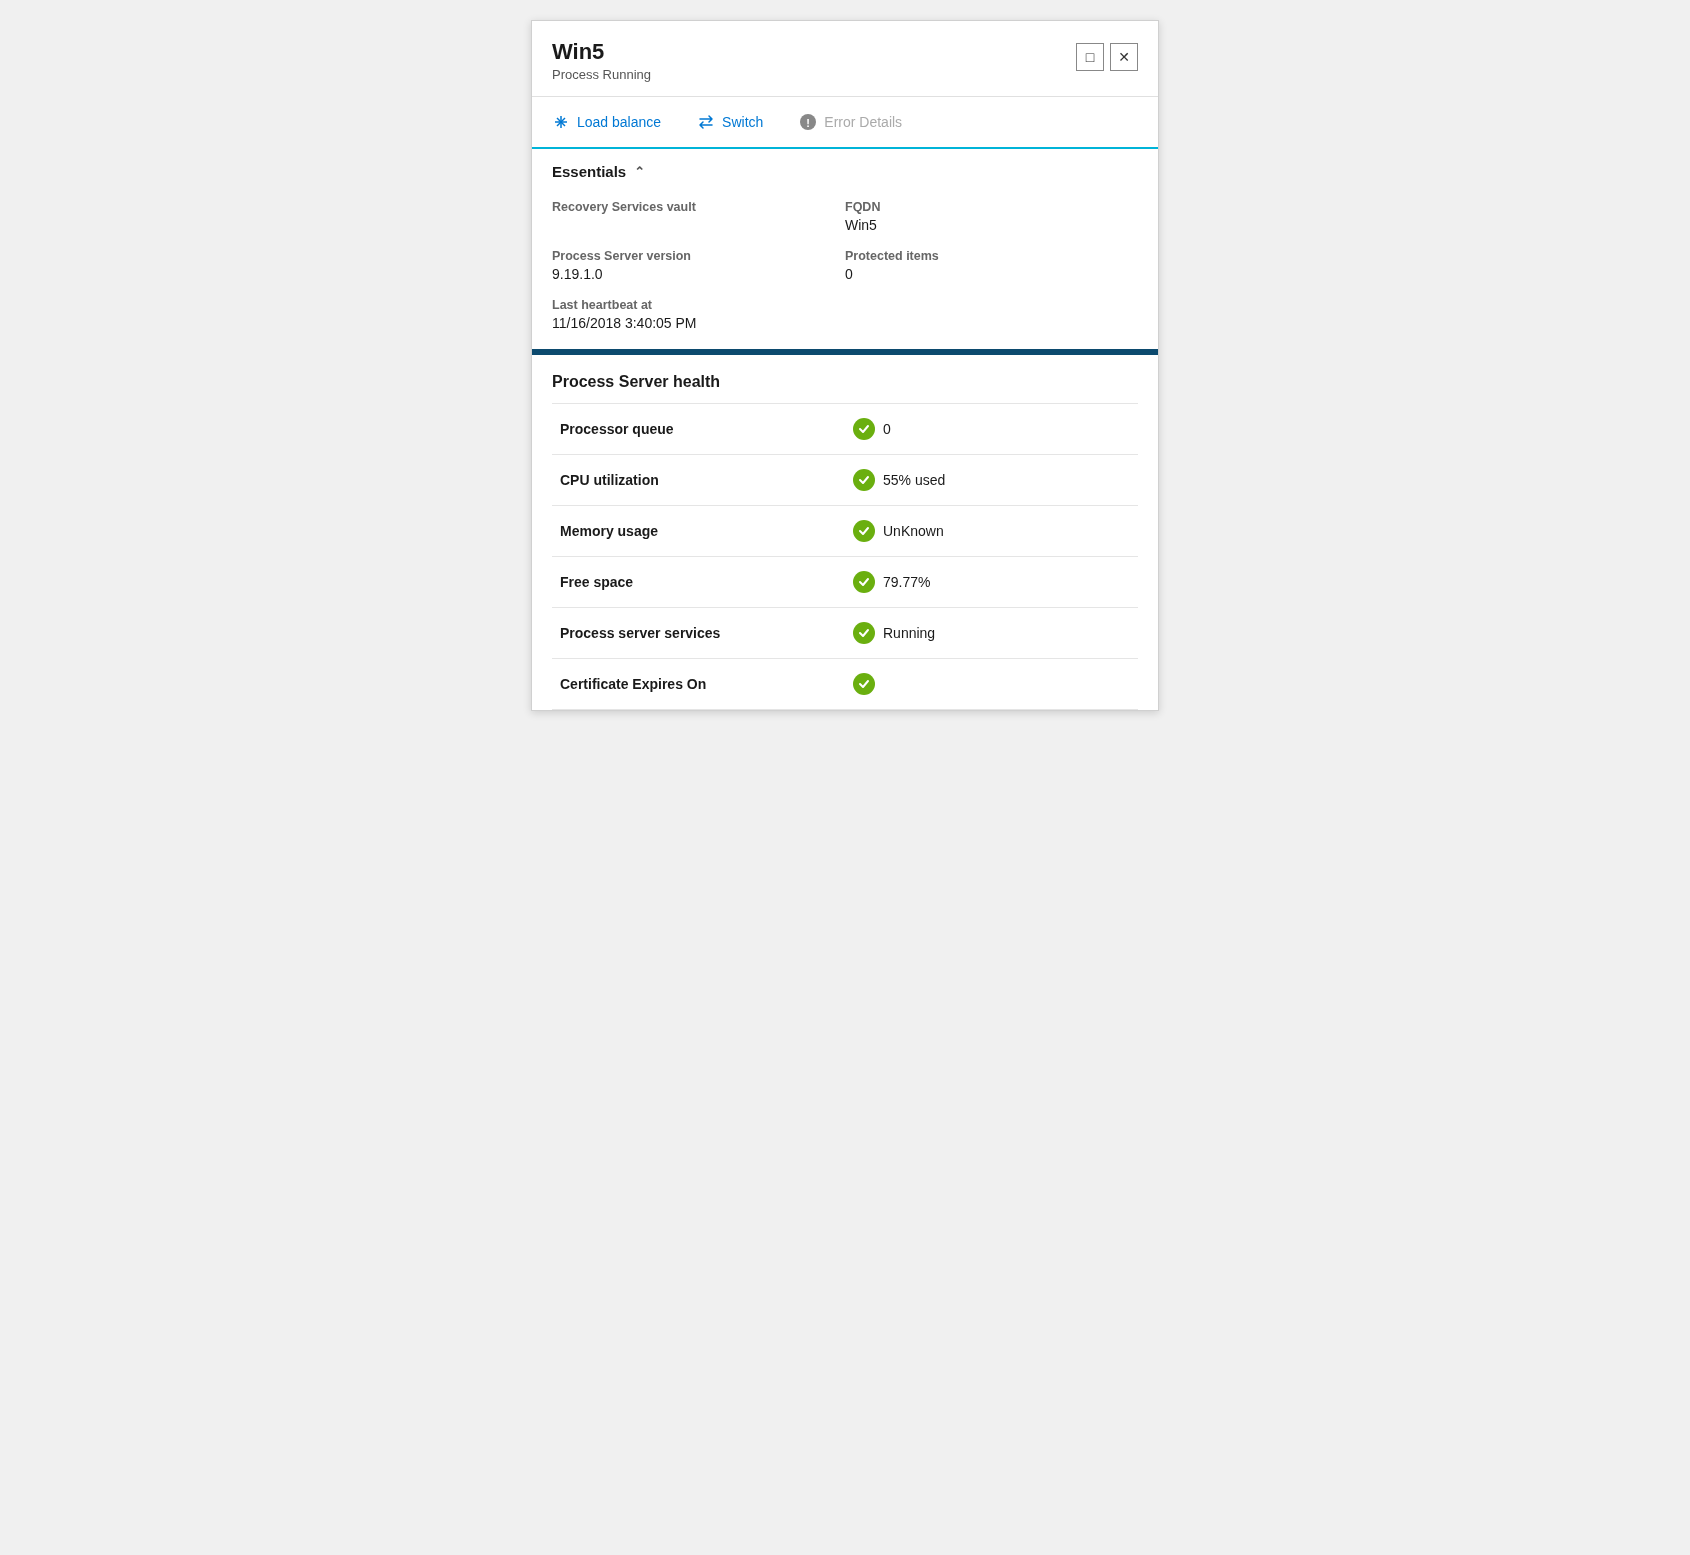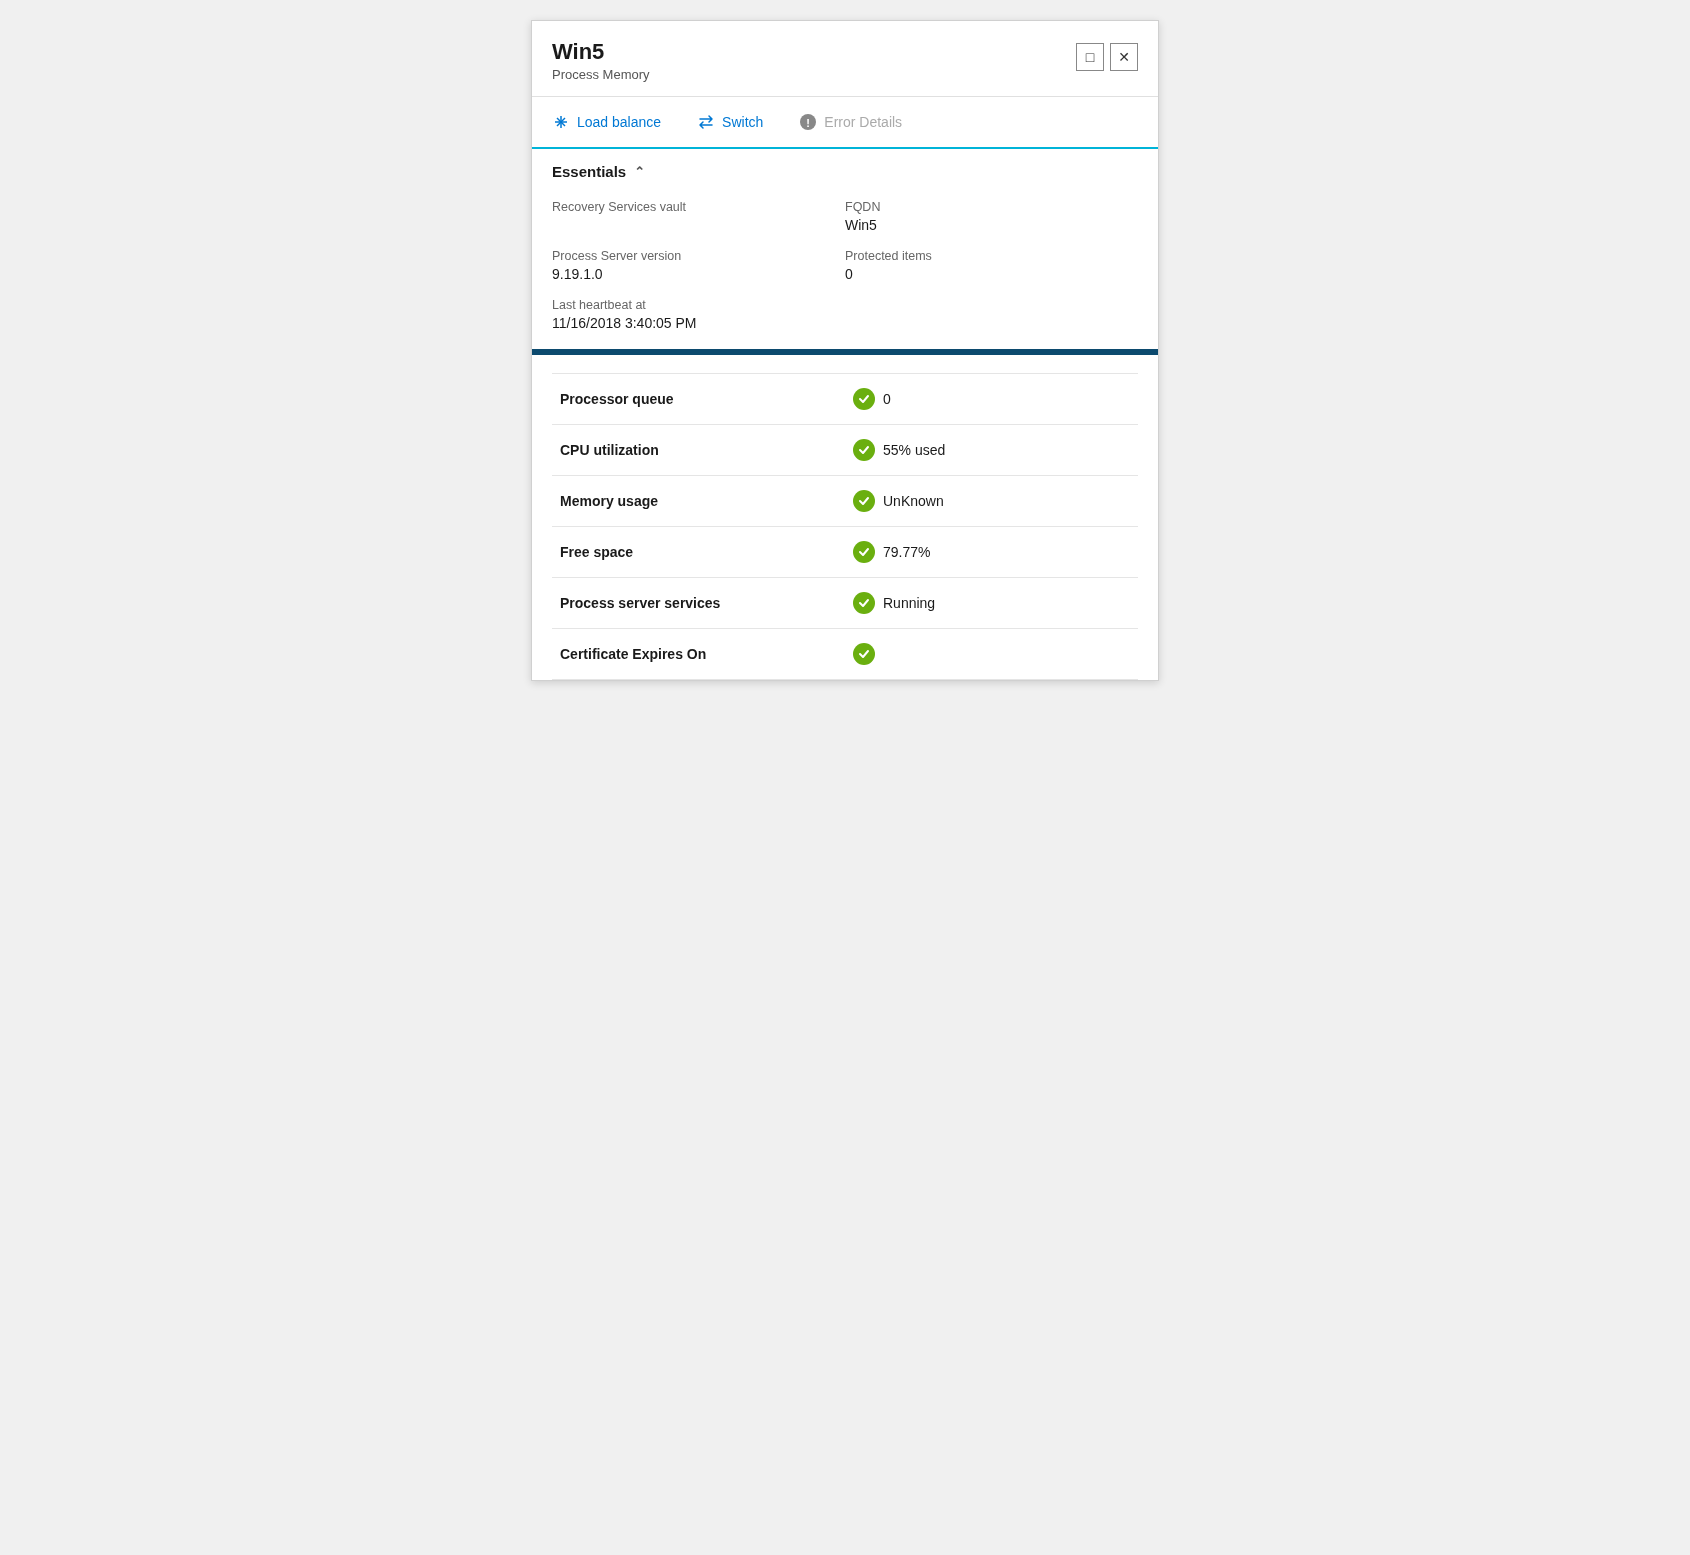--- a/index.html
+++ b/index.html
@@ -114,20 +114,21 @@
       gap: 0;
       padding: 10px 0 0 0;
     }
     .essentials-item {
       padding: 10px 0 6px 0;
     }
     .essentials-label {
       font-size: 12.5px;
       color: #666;
       margin-bottom: 3px;
+      font-weight: bold;
     }
     .essentials-value {
       font-size: 14px;
       color: #1a1a1a;
       font-weight: 400;
     }
     .essentials-value.placeholder {
       color: #aaa;
       font-style: normal;
     }
@@ -184,21 +185,21 @@
     }
   </style>
 </head>
 <body>
 
 <div class="panel">
 
   <div class="panel-header">
     <div class="panel-title-block">
       <div class="panel-title">Win5</div>
-      <div class="panel-subtitle">Process Memory</div>
+      <div class="panel-subtitle">Process Running</div>
     </div>
     <div class="panel-controls">
       <button class="panel-control-btn">□</button>
       <button class="panel-control-btn">✕</button>
     </div>
   </div>
 
   <div class="toolbar">
     <button class="toolbar-btn">
       <span class="icon">
@@ -260,20 +261,21 @@
       </div>
 
       <div class="essentials-item">
         <div class="essentials-label">Last heartbeat at</div>
         <div class="essentials-value">11/16/2018 3:40:05 PM</div>
       </div>
     </div>
   </div>
 
   <div class="health-section">
+    <div class="health-title">Process Server health</div>
     <table class="health-table">
       <tbody id="health-tbody">
       <tr>
             <td class="health-label">Processor queue</td>
             <td>
               <div class="health-value">
                 <div class="check-icon">
                   <svg viewBox="0 0 12 12" fill="none">
                     <polyline points="2,6 5,9 10,3" stroke="white" stroke-width="2" stroke-linecap="round" stroke-linejoin="round"></polyline>
                   </svg>

